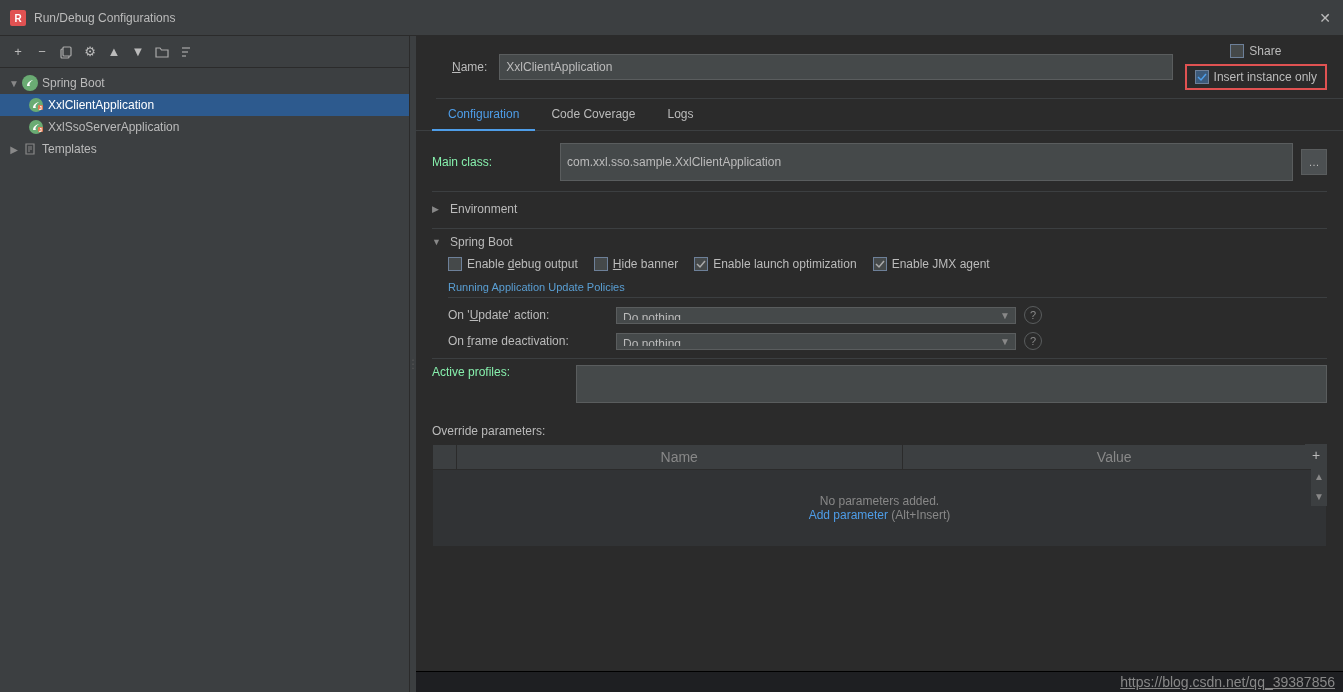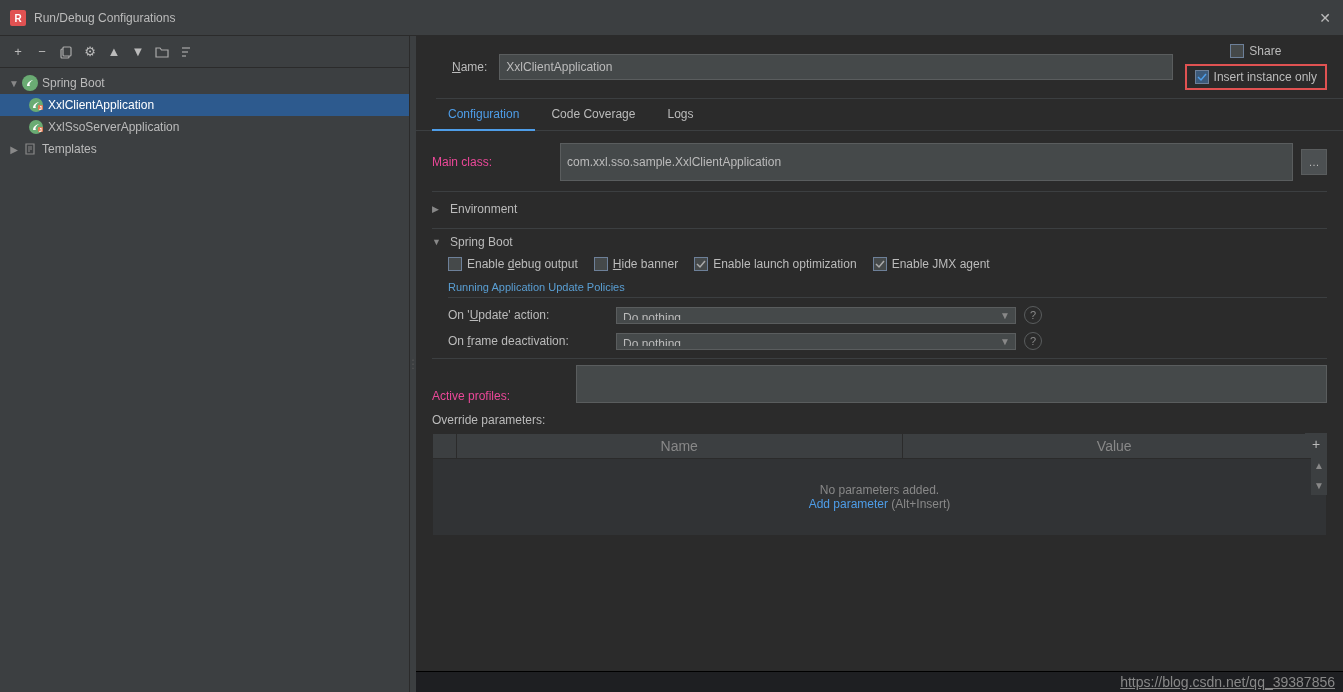--- a/index.html
+++ b/index.html
@@ -243,21 +243,21 @@
     }
 
     .field-row {
       display: flex;
       align-items: center;
       margin-bottom: 10px;
       gap: 8px;
     }
 
     .field-label {
-      color: #ec4899;
+      color: #86efac;
       min-width: 120px;
       font-size: 12px;
     }
 
     .text-input {
       flex: 1;
       background: #45494a;
       border: 1px solid #5a5d5e;
       color: #bbbbbb;
       padding: 3px 6px;
@@ -402,22 +402,22 @@
       color: #888;
       display: flex;
       align-items: center;
       justify-content: center;
       font-size: 11px;
       cursor: pointer;
     }
 
     .active-profiles-row {
       display: flex;
-      align-items: flex-end;
-      margin-bottom: 10px;
+      align-items: flex-start;
+      margin-bottom: 21px;
       gap: 24px;
     }
 
     .override-params-section {
       margin-top: 4px;
     }
 
     .override-label {
       color: #bbbbbb;
       font-size: 12px;

